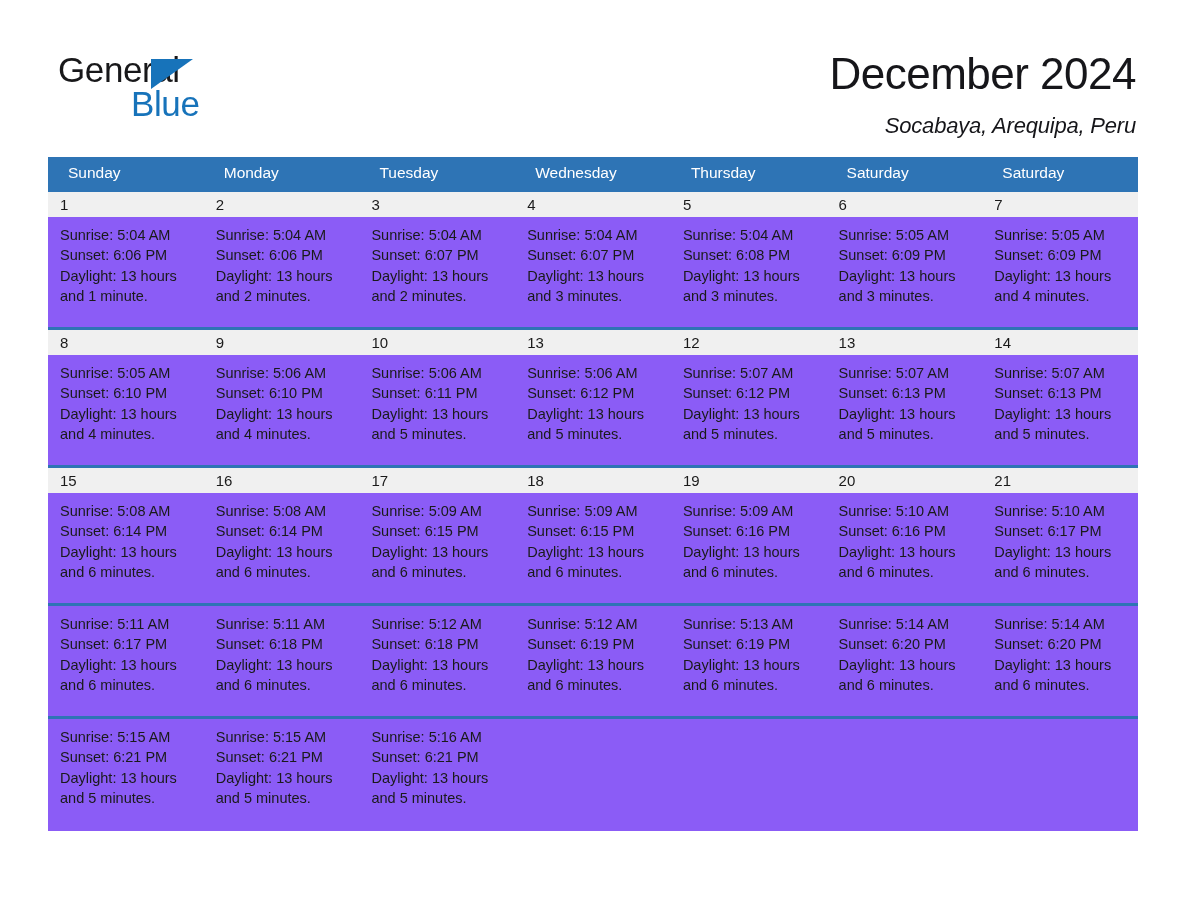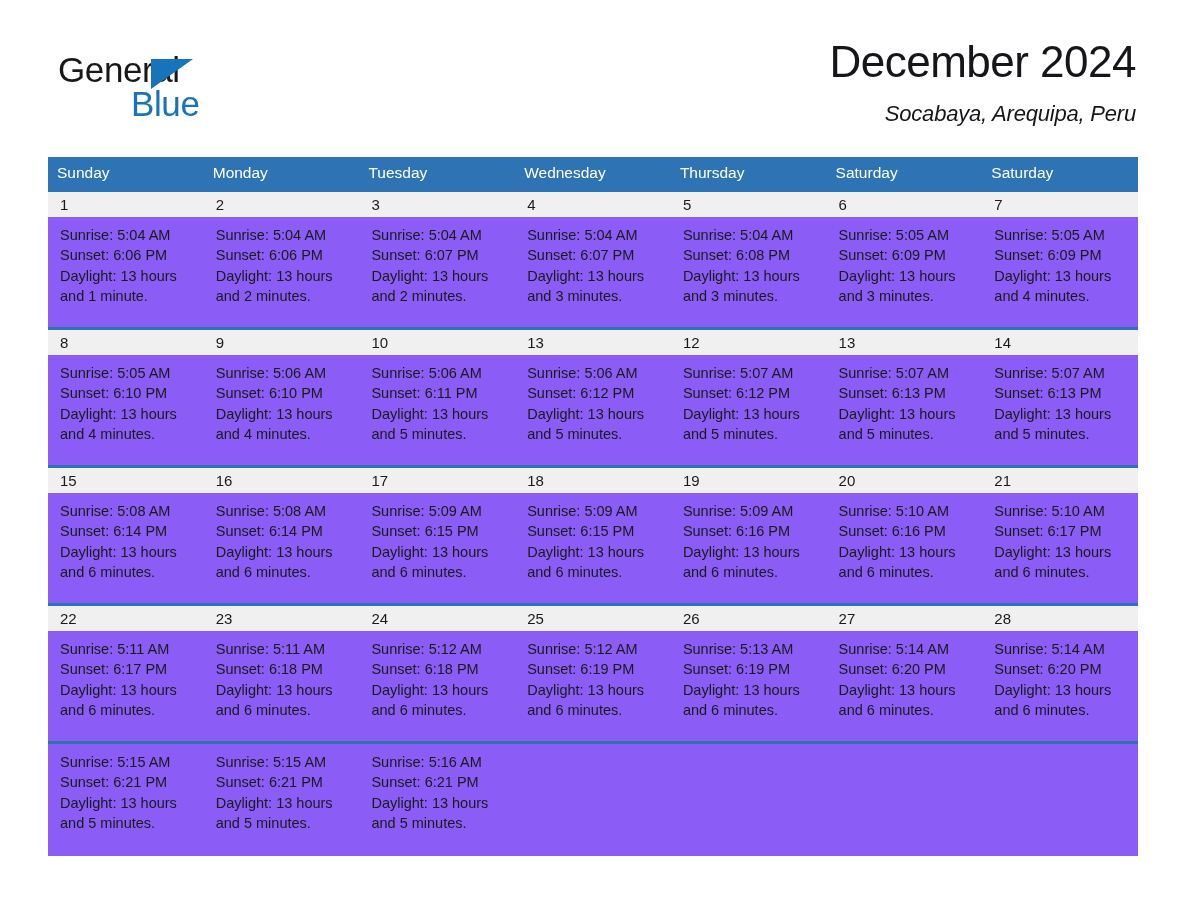--- a/index.html
+++ b/index.html
@@ -60,21 +60,21 @@
     top: 34px;
     font-size: 35px;
     line-height: 40px;
     color: #1773ba;
     letter-spacing: -0.4px;
   }
 
   .title-block {
     position: absolute;
     right: 52px;
-    top: 36px;
+    top: 48px;
     text-align: right;
   }
   .month-title {
     font-size: 44px;
     line-height: 52px;
     font-weight: normal;
     color: #16161a;
     margin: 0;
     letter-spacing: -0.5px;
   }
@@ -99,21 +99,21 @@
     display: flex;
     background: #2e74b5;
     height: 32px;
   }
   .dow {
     flex: 1 1 0;
     min-width: 0;
     color: #ffffff;
     font-size: 15.5px;
     line-height: 32px;
-    padding-left: 9px;
+    padding-left: 20px;
     box-sizing: border-box;
     white-space: nowrap;
   }
 
   .week {
     border-top: 3px solid #2e74b5;
   }
   .week:first-of-type {
     border-top: none;
   }
@@ -347,29 +347,20 @@
         <div class="cell">
           <p>Sunrise: 5:10 AM</p>
           <p>Sunset: 6:17 PM</p>
           <p>Daylight: 13 hours</p>
           <p>and 6 minutes.</p>
         </div>
       </div>
     </div>
 
     <div class="week">
-      <div class="week-numbers">
-        <div class="daynum">22</div>
-        <div class="daynum">23</div>
-        <div class="daynum">24</div>
-        <div class="daynum">25</div>
-        <div class="daynum">26</div>
-        <div class="daynum">27</div>
-        <div class="daynum">28</div>
-      </div>
       <div class="week-body">
         <div class="cell">
           <p>Sunrise: 5:11 AM</p>
           <p>Sunset: 6:17 PM</p>
           <p>Daylight: 13 hours</p>
           <p>and 6 minutes.</p>
         </div>
         <div class="cell">
           <p>Sunrise: 5:11 AM</p>
           <p>Sunset: 6:18 PM</p>

